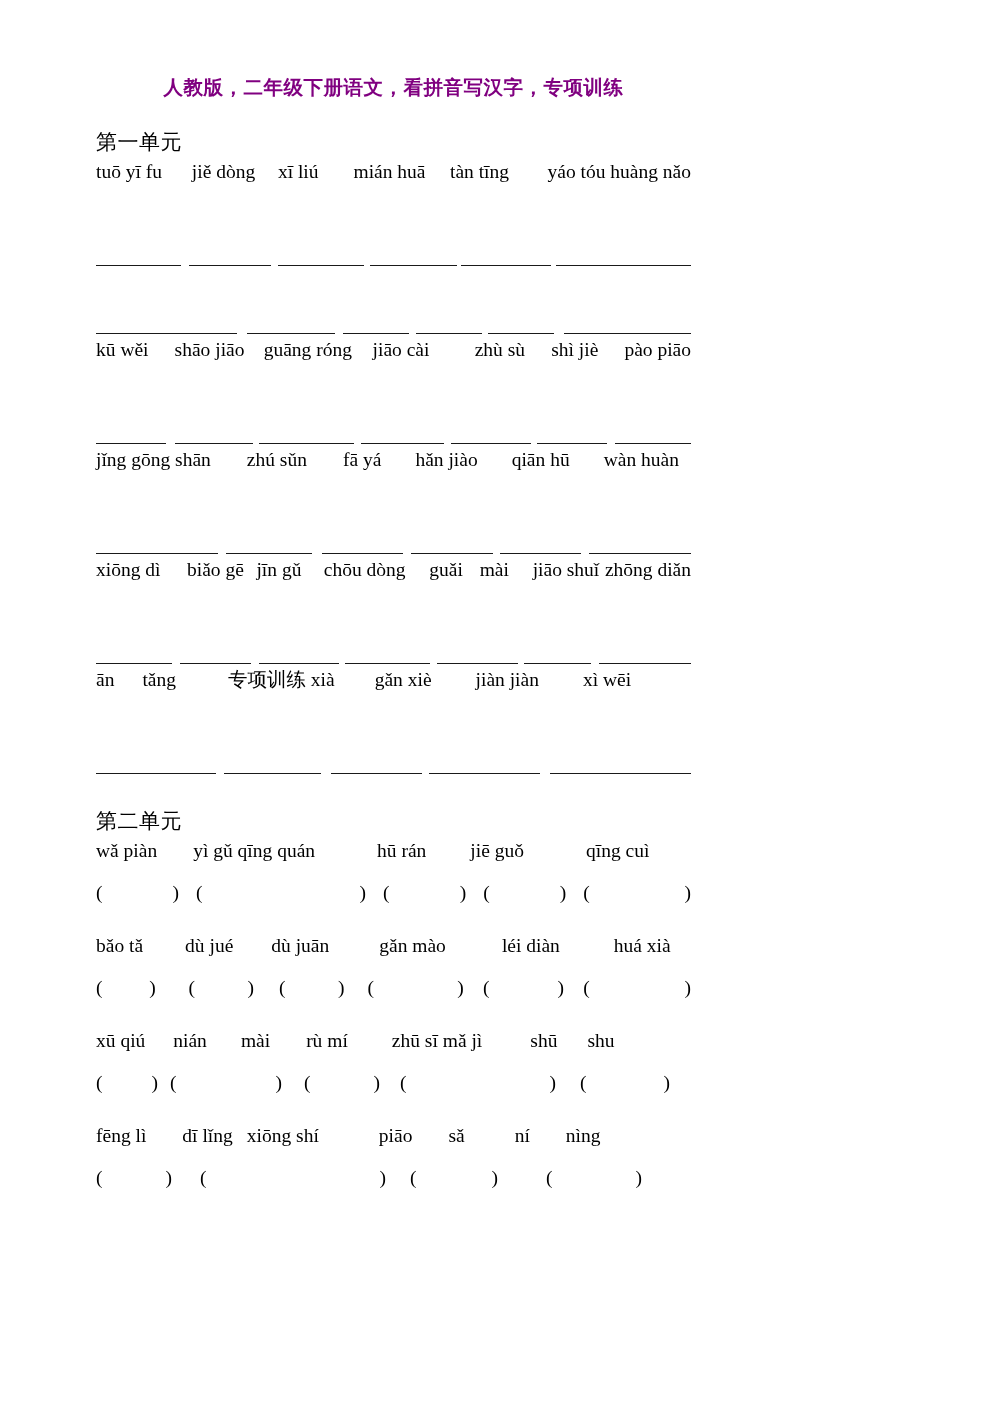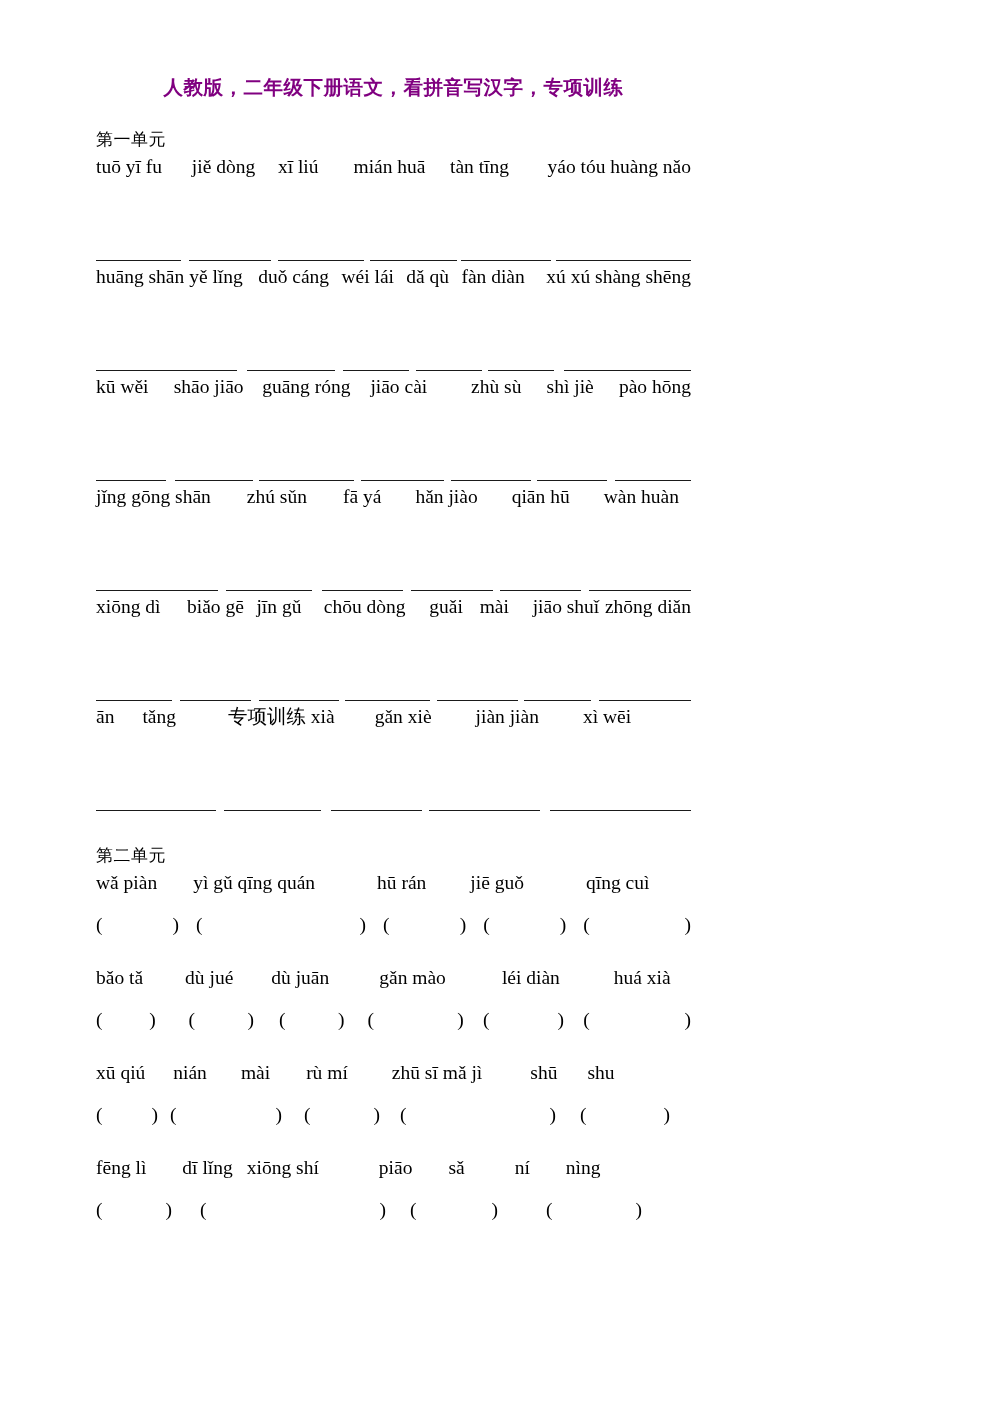--- a/index.html
+++ b/index.html
@@ -26,21 +26,21 @@
     padding-top: 74px;
     text-align: center;
     font-family: "DejaVu Sans", "Liberation Sans", sans-serif;
     font-weight: bold;
     font-size: 19.5px;
     letter-spacing: 0.5px;
     color: #800080;
   }
   .unit-heading {
     font-family: Liberation Serif, serif;
-    font-size: 17px;
+    font-size: 21px;
     color: #000000;
     margin: 0;
     padding-top: 27px;
     padding-bottom: 6px;
     letter-spacing: 0.5px;
   }
   .unit-block {
     margin: 0;
   }
   .py-row {
@@ -108,28 +108,20 @@
         <span class="sp" style="width:8px"></span>
       <span class="rule" style="width:110px"></span>
         <span class="sp" style="width:8px"></span>
       <span class="rule" style="width:110px"></span>
         <span class="sp" style="width:6px"></span>
       <span class="rule" style="width:114px"></span>
         <span class="sp" style="width:6px"></span>
       <span class="rule" style="width:172px"></span>
     </div>
 
-    <div class="py-row">
-      <span class="cell">huāng shān yě lǐng</span><span class="sp" style="width:30px"></span>
-      <span class="cell">duǒ cáng</span><span class="sp" style="width:24px"></span>
-      <span class="cell">wéi lái</span><span class="sp" style="width:24px"></span>
-      <span class="cell">dǎ qù</span><span class="sp" style="width:24px"></span>
-      <span class="cell">fàn diàn</span><span class="sp" style="width:42px"></span>
-      <span class="cell">xú xú shàng shēng</span>
-    </div>
     <div class="rule-row">
       <span class="rule" style="width:175px"></span>
         <span class="sp" style="width:12px"></span>
       <span class="rule" style="width:110px"></span>
         <span class="sp" style="width:10px"></span>
       <span class="rule" style="width:82px"></span>
         <span class="sp" style="width:8px"></span>
       <span class="rule" style="width:82px"></span>
         <span class="sp" style="width:8px"></span>
       <span class="rule" style="width:82px"></span>
@@ -137,21 +129,21 @@
       <span class="rule" style="width:158px"></span>
     </div>
 
     <div class="py-row">
       <span class="cell">kū wěi</span><span class="sp" style="width:38px"></span>
       <span class="cell">shāo jiāo</span><span class="sp" style="width:28px"></span>
       <span class="cell">guāng róng</span><span class="sp" style="width:30px"></span>
       <span class="cell">jiāo cài</span><span class="sp" style="width:66px"></span>
       <span class="cell">zhù sù</span><span class="sp" style="width:38px"></span>
       <span class="cell">shì jiè</span><span class="sp" style="width:38px"></span>
-      <span class="cell">pào hōng</span>
+      <span class="cell">pào piāo</span>
     </div>
     <div class="rule-row">
       <span class="rule" style="width:92px"></span>
         <span class="sp" style="width:12px"></span>
       <span class="rule" style="width:102px"></span>
         <span class="sp" style="width:8px"></span>
       <span class="rule" style="width:124px"></span>
         <span class="sp" style="width:10px"></span>
       <span class="rule" style="width:108px"></span>
         <span class="sp" style="width:10px"></span>

